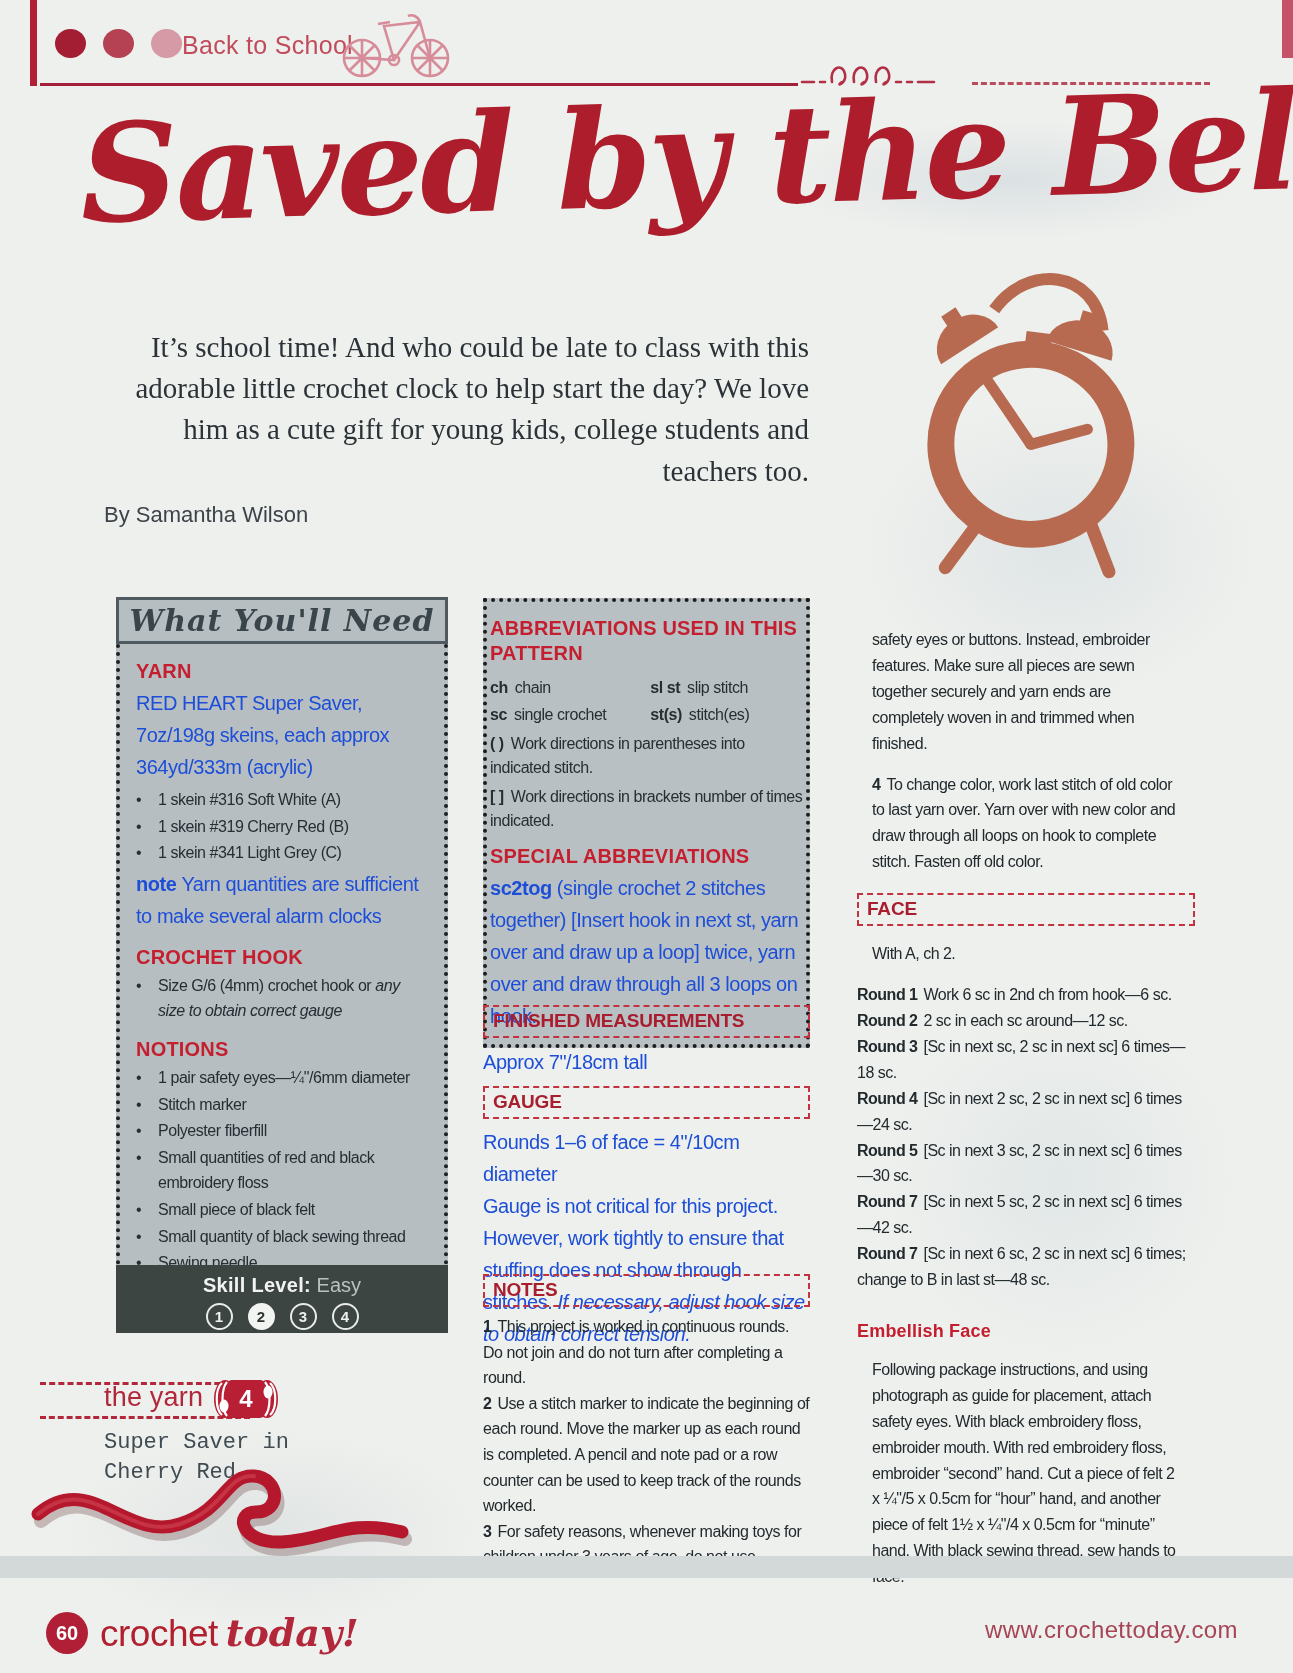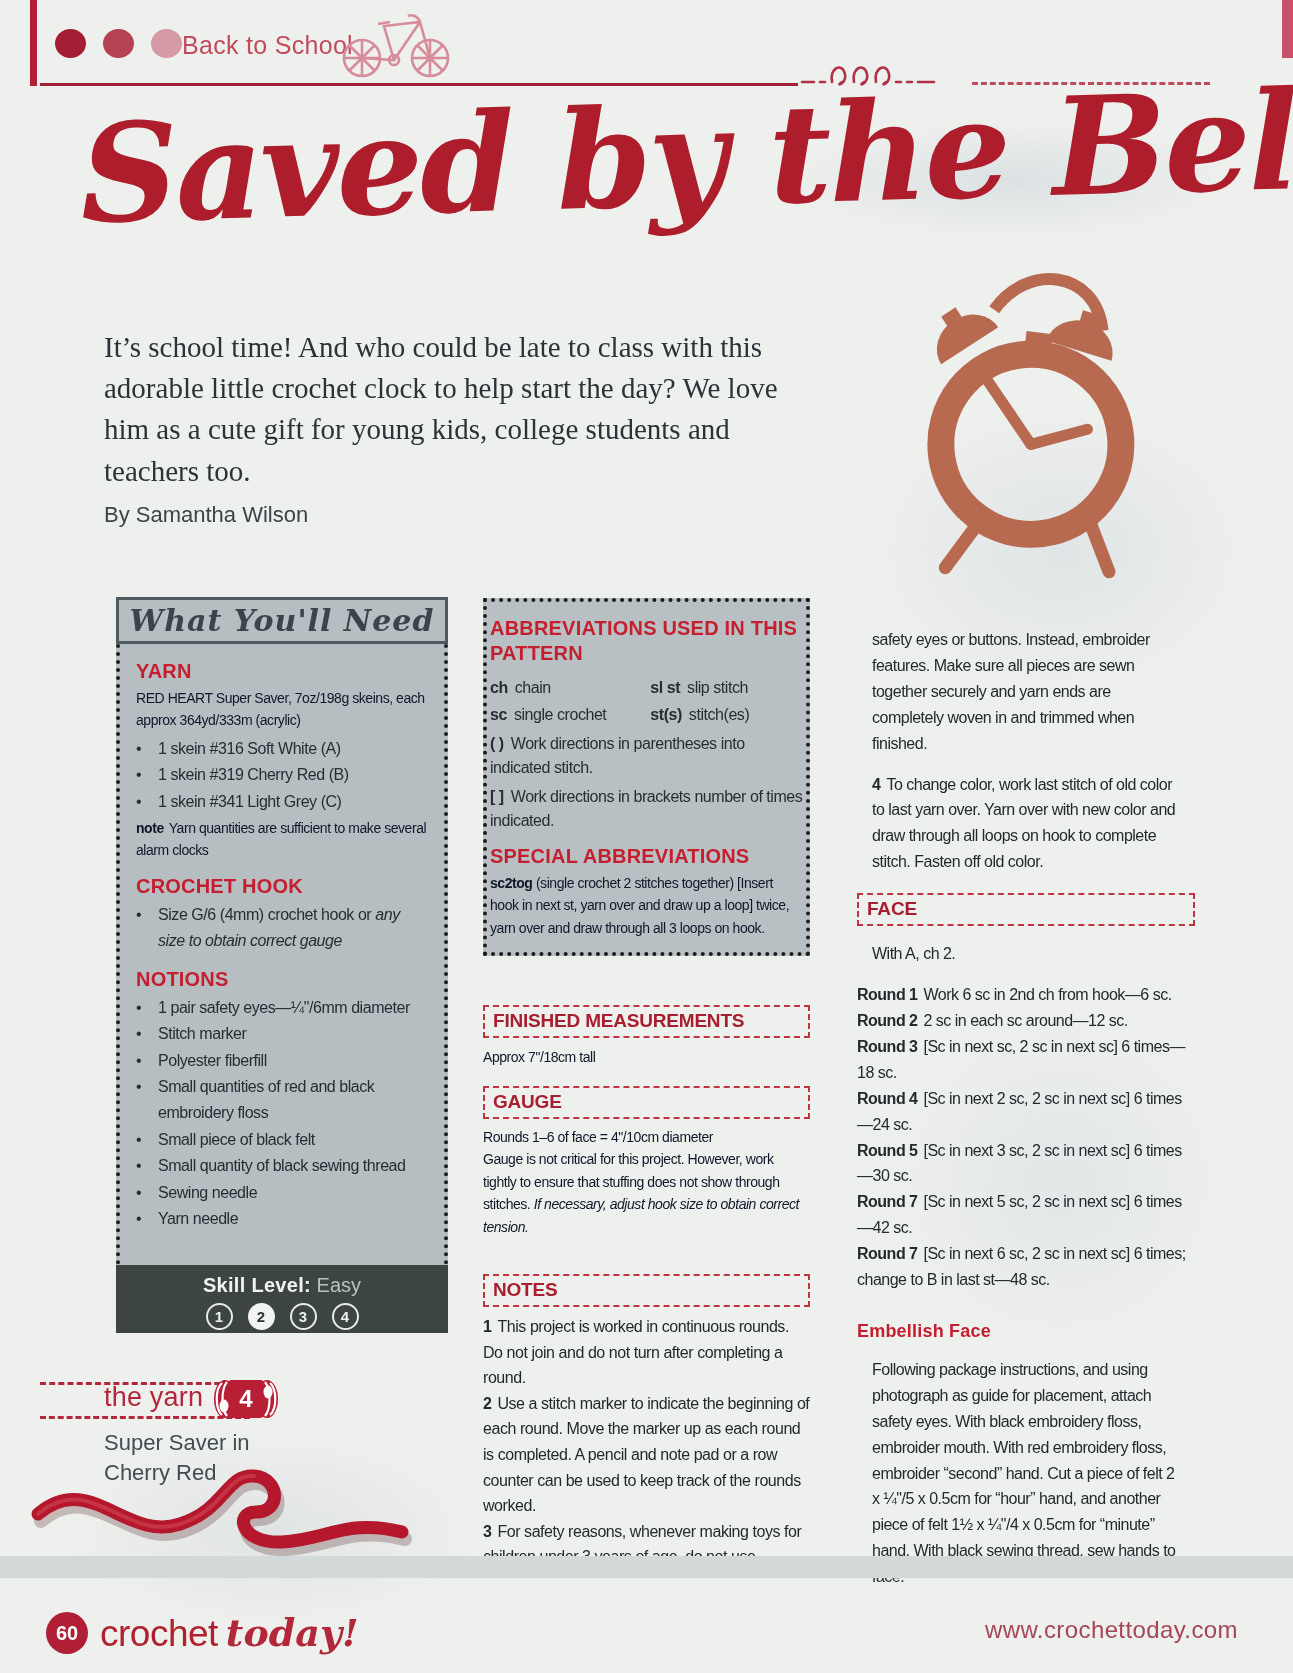--- a/index.html
+++ b/index.html
@@ -25,33 +25,33 @@
   .bicycle{position:absolute;left:338px;top:6px;}
   .toprule{position:absolute;left:40px;top:83px;width:758px;height:3px;background:#a32038;}
   .loops{position:absolute;left:800px;top:50px;}
   .toprule-dashed{position:absolute;left:972px;top:82px;width:238px;border-top:3px dashed #b23045;opacity:.85;}
 
   .title{position:absolute;left:80px;top:78px;width:1150px;margin:0;
          font-family:"DejaVu Serif",serif;font-style:italic;font-weight:bold;
          font-size:136px;letter-spacing:-3px;color:#ad1d2b;transform:rotate(-1.6deg);white-space:nowrap;}
 
   .intro{position:absolute;left:104px;top:327px;width:705px;margin:0;
-         font-family:"Liberation Serif",serif;font-size:29px;line-height:1.42;color:#2c3338;}
+         font-family:"Liberation Serif",serif;font-size:29px;line-height:1.42;color:#2c3338;text-align:right;}
   .byline{position:absolute;left:104px;top:502px;margin:0;font-size:22px;color:#3c4449;}
 
   .clock{position:absolute;left:868px;top:262px;}
 
   
   .materials{position:absolute;left:110px;top:597px;width:338px;padding-left:6px;}
   .m-head{border:3px solid #4e5a60;background:#b7bec2;height:47px;display:flex;align-items:center;justify-content:center;
           font-family:"DejaVu Serif",serif;font-style:italic;font-weight:600;font-size:30px;color:#39454b;letter-spacing:1px;}
   .m-body{background:#b7bec2;border-left:4px dotted #1f1f1f;border-right:4px dotted #1f1f1f;
           padding:14px 16px 8px;height:621px;overflow:hidden;}
   .redhead{color:#c41e2f;font-weight:bold;font-size:20px;letter-spacing:.2px;}
-  .mtext{font-size:14px;letter-spacing:-.45px;line-height:1.6;color:#0f172a;margin:2px 0 4px;}
+  .mtext{font-size:20px;letter-spacing:-.45px;line-height:1.6;color:#1d4ed8;margin:2px 0 4px;}
   .m-body .redhead{margin:14px 0 4px;}
   .m-body .redhead:first-child{margin-top:2px;}
   .blist .bullet{display:flex;margin:1px 0;}
   .bmark{width:22px;flex:0 0 22px;font-size:16px;line-height:1.6;}
   .btext{font-size:16px;letter-spacing:-.45px;line-height:1.6;}
   .note b{margin-right:5px;}
 
   .skill-bar{background:#3d4542;height:68px;padding-top:9px;text-align:center;}
   .skill-line{font-size:20px;color:#f2f4f2;}
   .skill-line b{letter-spacing:.3px;}
@@ -60,21 +60,21 @@
   .circle{width:27px;height:27px;border:2px solid #e8ebe9;border-radius:50%;display:flex;align-items:center;justify-content:center;
           font-size:15px;font-weight:bold;color:#eef0ee;}
   .circle.filled{background:#f2f4f2;color:#2e3633;border-color:#f2f4f2;}
 
   .yarn-callout{position:absolute;left:40px;top:1374px;width:330px;height:130px;}
   .yc-dash{position:absolute;left:0;border-top:3px dashed #b3273b;}
   .yc-dash.t{top:8px;width:217px;}
   .yc-dash.b{top:42px;width:210px;}
   .yc-label{position:absolute;left:64px;top:8px;font-size:27px;color:#b3273b;letter-spacing:.2px;}
   .skein{position:absolute;left:172px;top:0px;}
-  .yc-name{position:absolute;left:64px;top:54px;font-size:22px;color:#414c52;line-height:1.35;}
+  .yc-name{position:absolute;left:64px;top:54px;font-size:22px;color:#414c52;line-height:1.35;font-family:Liberation Mono, monospace;}
 
   .yarn-squiggle{position:absolute;left:28px;top:1438px;}
 
   
   .abbox{position:absolute;left:483px;top:598px;width:327px;min-height:358px;background:#b9c0c3;
          border:4px dotted #1d1d1d;padding:14px 3px 12px;}
   .abtitle{font-size:20px;line-height:1.25;margin-bottom:10px;}
   .abgrid{display:grid;grid-template-columns:1.05fr 1fr;row-gap:3px;}
   .abcell{font-size:16px;letter-spacing:-.45px;line-height:1.5;}
   .abk{margin-right:7px;}

